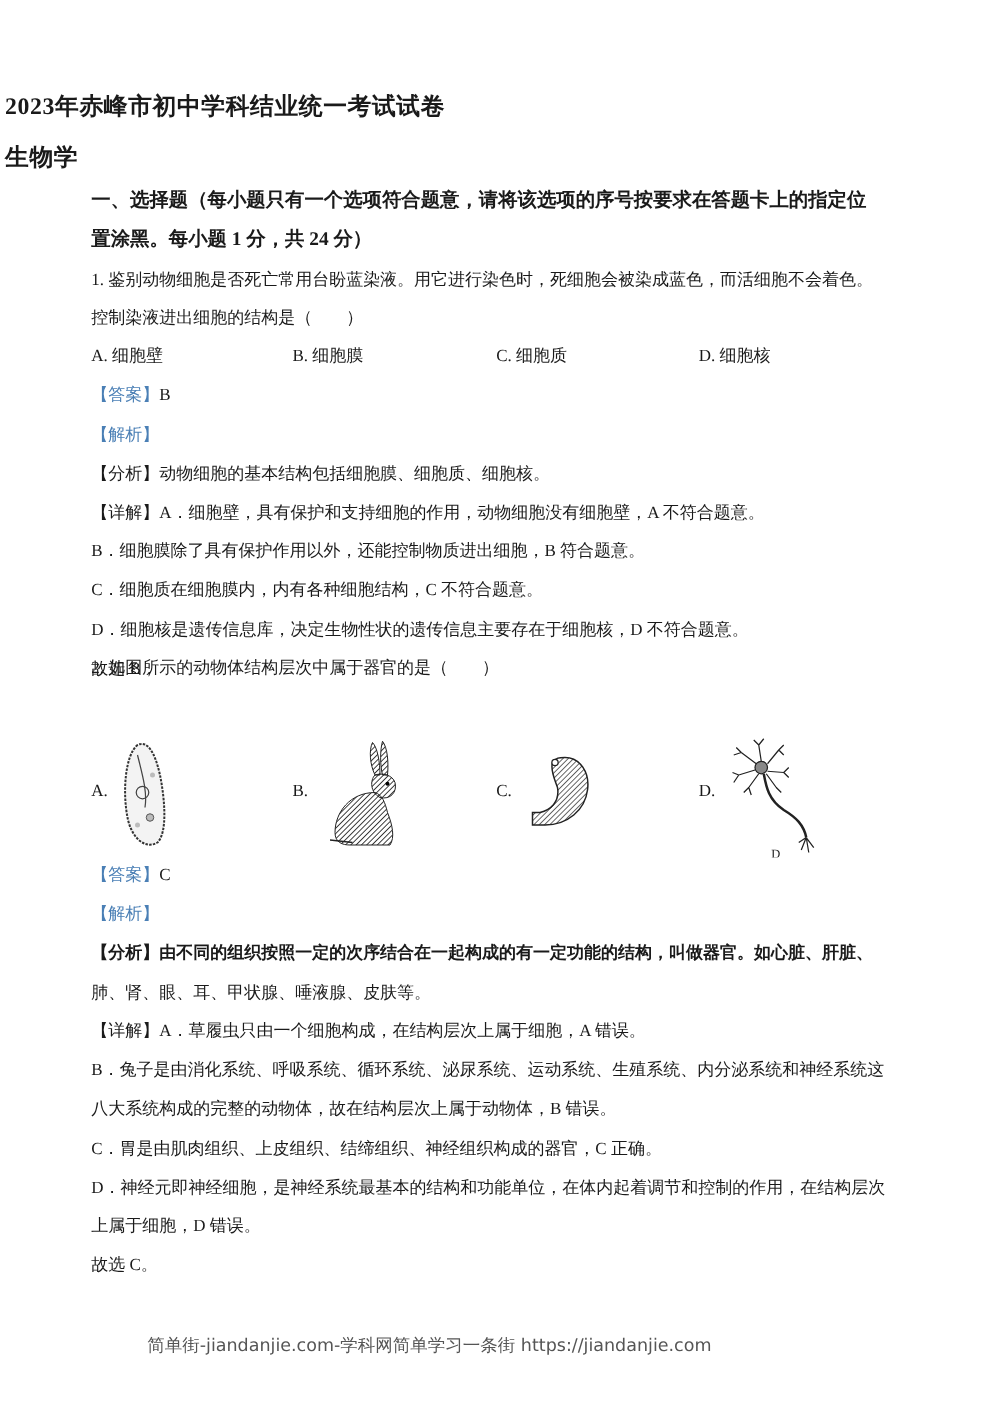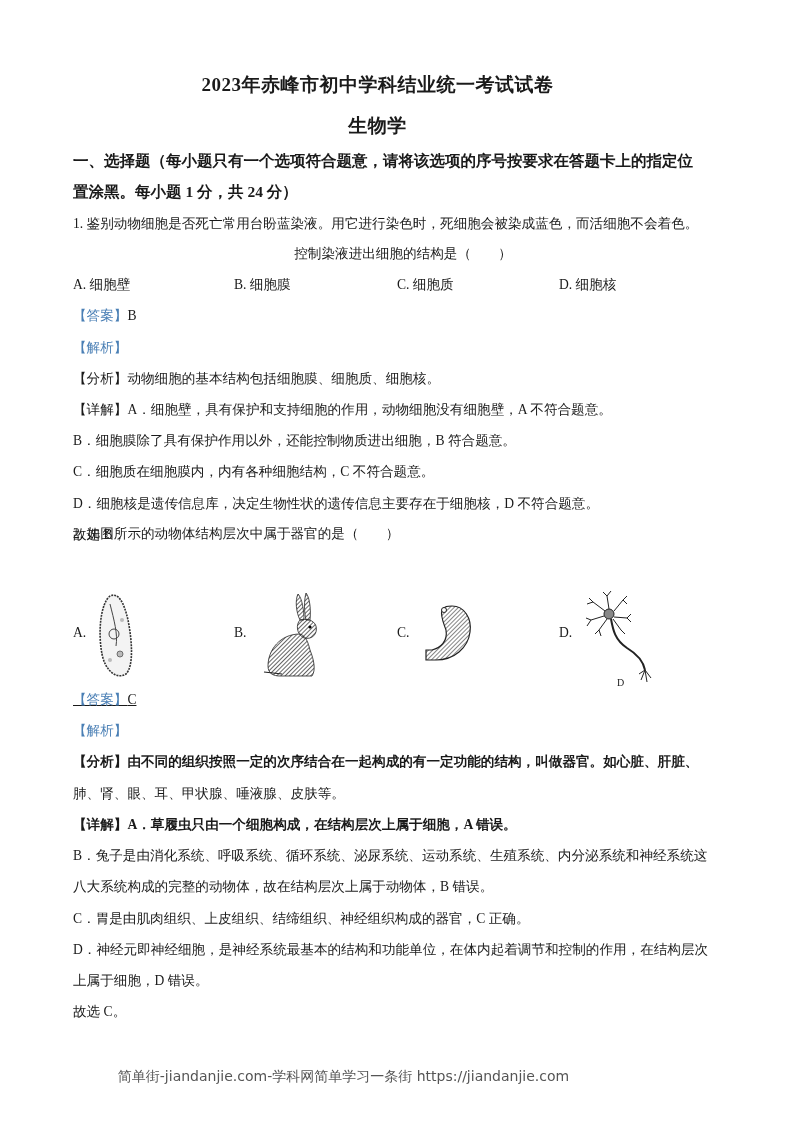--- a/index.html
+++ b/index.html
@@ -2,21 +2,21 @@
 <html><head>
   <meta charset="utf-8">
   <style>
     html, body { margin: 0; padding: 0; background: #ffffff; }
     body {
       width: 793px; height: 1122px; position: relative; overflow: hidden;
       font-family: "Liberation Serif", "DejaVu Serif", serif;
       color: #1a1a1a;
     }
     .title {
-      position: absolute; left: 16px; width: 723px; text-align: center;
+      position: absolute; left: 4px; width: 723px; text-align: left;
       font-weight: bold; font-size: 19px; letter-spacing: 0.5px;
     }
     .t1 { top: 72px; }
     .t2 { top: 113px; font-size: 19px; }
     .sec {
       position: absolute; left: 73px; width: 660px;
       font-weight: bold; font-size: 15.5px; line-height: 31px;
     }
     .line {
       position: absolute; left: 73px; width: 660px;
@@ -36,21 +36,21 @@
 </head>
 <body>
 
 <div class="title t1">2023年赤峰市初中学科结业统一考试试卷</div>
 <div class="title t2">生物学</div>
 
 <div class="sec" style="top:145px;">一、选择题（每小题只有一个选项符合题意，请将该选项的序号按要求在答题卡上的指定位</div>
 <div class="sec" style="top:176px;">置涂黑。每小题 1 分，共 24 分）</div>
 
 <div class="line" style="top:214px;">1. 鉴别动物细胞是否死亡常用台盼蓝染液。用它进行染色时，死细胞会被染成蓝色，而活细胞不会着色。</div>
-<div class="line" style="top:244px;text-align:center;">控制染液进出细胞的结构是（　　）</div>
+<div class="line" style="top:244px;">控制染液进出细胞的结构是（　　）</div>
 
 <div class="opt" style="left:73px; top:275px;">A. 细胞壁</div>
 <div class="opt" style="left:234px; top:275px;">B. 细胞膜</div>
 <div class="opt" style="left:397px; top:275px;">C. 细胞质</div>
 <div class="opt" style="left:559px; top:275px;">D. 细胞核</div>
 
 <div class="line" style="top:306px;">
   <span class="tag">【答案】</span><span>B</span>
 </div>
 <div class="line" style="top:338px;">
@@ -123,31 +123,31 @@
       <path d="M31 27 L44 28 M44 28 L48 24 M44 28 L48 32"></path>
       <path d="M24 29 L16 40 M16 40 L12 44 M16 40 L18 46"></path>
       <path d="M30 29 L38 40 M38 40 L42 44"></path>
       <path d="M28 29 C30 40 32 50 44 58 C54 64 60 70 62 80" stroke-width="2"></path>
       <path d="M62 80 L58 90 M62 80 L64 92 M62 80 L68 88 M62 80 L56 84"></path>
     </g>
     <text x="34" y="96" font-size="10" fill="#222" font-family="Liberation Serif, serif">D</text>
   </svg>
 </div>
 
-<div class="line" style="top:690px;text-decoration:underline;">
+<div class="line" style="top:690px;">
   <span class="tag">【答案】</span><span>C</span>
 </div>
 <div class="line" style="top:721px;">
   <span class="tag">【解析】</span>
 </div>
 <div class="line" style="top:752px;font-weight:bold;">
   <span>【分析】</span><span>由不同的组织按照一定的次序结合在一起构成的有一定功能的结构，叫做器官。如心脏、肝脏、</span>
 </div>
 <div class="line" style="top:784px;">肺、肾、眼、耳、甲状腺、唾液腺、皮肤等。</div>
-<div class="line" style="top:815px;font-weight:bold;">
+<div class="line" style="top:815px;">
   <span>【详解】</span><span>A．草履虫只由一个细胞构成，在结构层次上属于细胞，A 错误。</span>
 </div>
 <div class="line" style="top:846px;">B．兔子是由消化系统、呼吸系统、循环系统、泌尿系统、运动系统、生殖系统、内分泌系统和神经系统这</div>
 <div class="line" style="top:877px;">八大系统构成的完整的动物体，故在结构层次上属于动物体，B 错误。</div>
 <div class="line" style="top:909px;">C．胃是由肌肉组织、上皮组织、结缔组织、神经组织构成的器官，C 正确。</div>
 <div class="line" style="top:940px;">D．神经元即神经细胞，是神经系统最基本的结构和功能单位，在体内起着调节和控制的作用，在结构层次</div>
 <div class="line" style="top:971px;">上属于细胞，D 错误。</div>
 <div class="line" style="top:1002px;">故选 C。</div>
 
 <div class="footer">简单街-jiandanjie.com-学科网简单学习一条街 https://jiandanjie.com</div>

